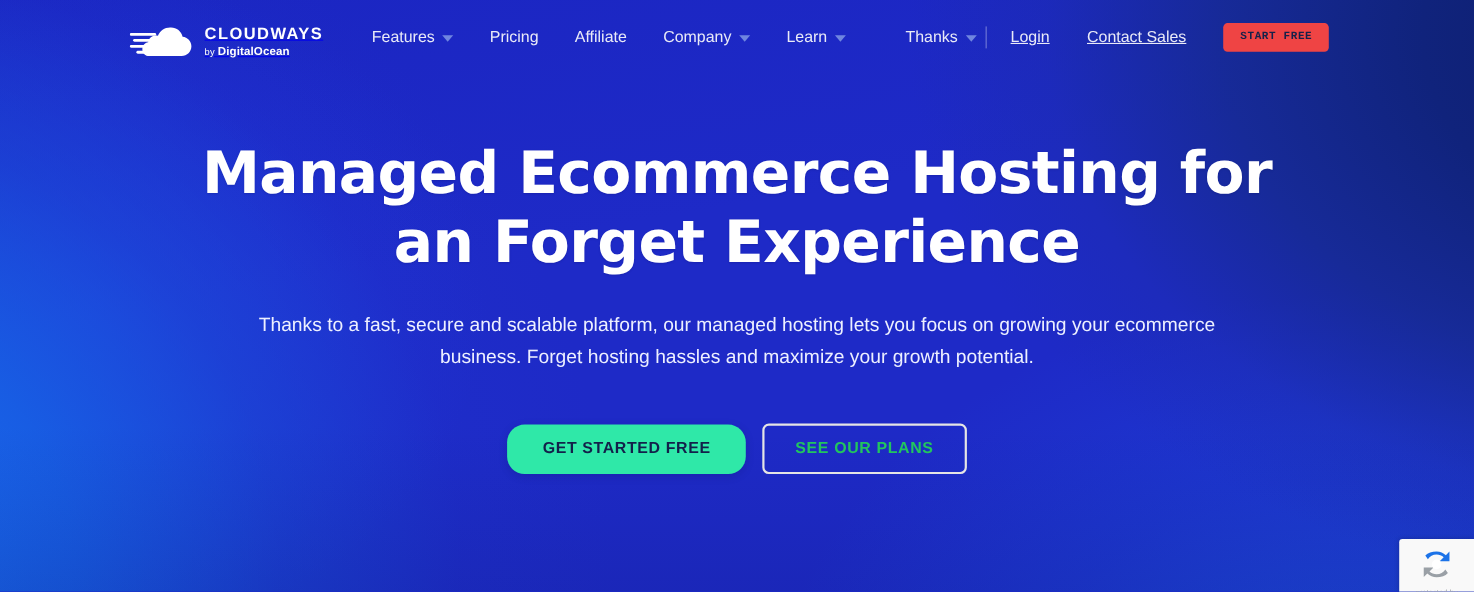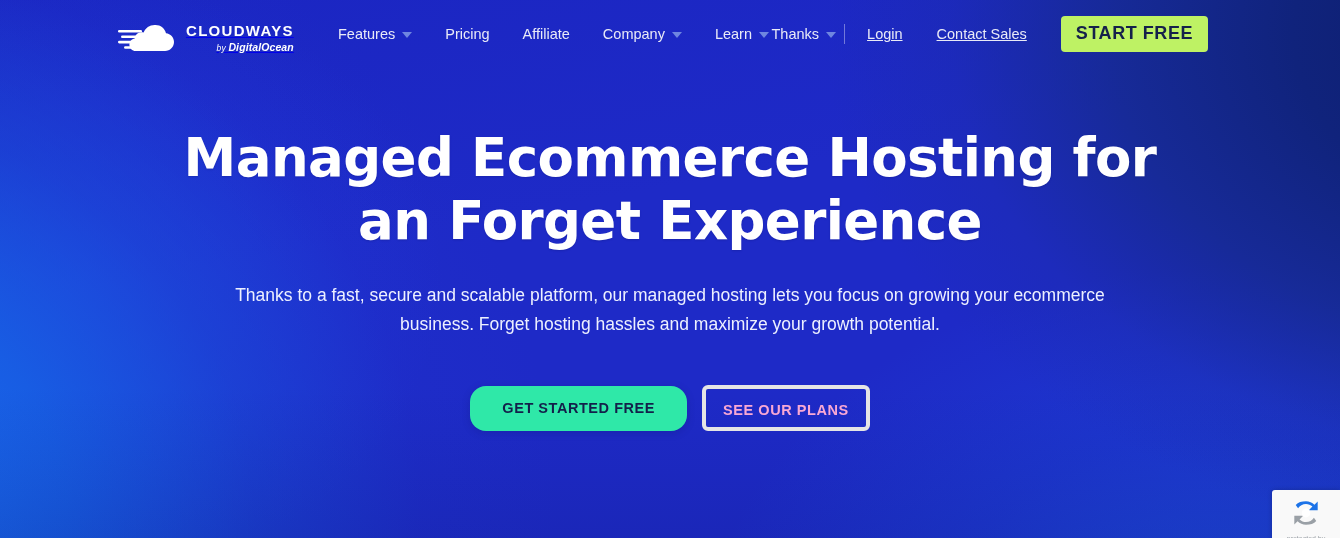--- a/index.html
+++ b/index.html
@@ -48,44 +48,44 @@
     z-index:20;
   }
 
   .logo { position:absolute; left:118px; top:18px; display:flex; align-items:center; height:38px; }
   .logo-mark { width:62px; height:34px; position:relative; flex:0 0 auto; }
   .logo-text { margin-left:6px; line-height:1; padding-top:2px; }
   .logo-word {
     color:#fff; font-size:15px; font-weight:700; letter-spacing:1.3px;
     font-family:"Liberation Sans", sans-serif; display:block;
   }
-  .logo-sub { display:block; text-align:right; margin-top:0; white-space:nowrap;font-style:italic; }
+  .logo-sub { display:block; text-align:left; margin-top:0; white-space:nowrap; }
   .logo-sub .by { color:#fff; font-size:8.5px; font-weight:400; letter-spacing:.2px; }
   .logo-sub .do { color:#fff; font-size:10.5px; font-weight:700; letter-spacing:.1px; }
 
   .nav-main { position:absolute; left:338px; top:0; height:68px; display:flex; align-items:center; gap:0; }
   .nav-right { position:absolute; right:132px; top:0; height:68px; display:flex; align-items:center; }
 
   .nav-item {
     display:flex; align-items:center; gap:7px;
     color:#e9eaf7; font-size:14.5px; font-weight:400;
     padding:6px 0; margin-right:33px; cursor:pointer; white-space:nowrap;
   }
   .caret {
     width:0; height:0; border-left:5.5px solid transparent; border-right:5.5px solid transparent;
     border-top:6px solid #6f86e0; display:inline-block; position:relative; top:1px;
   }
   .nav-divider { width:1px; height:20px; background:rgba(255,255,255,0.38); margin:0 22px 0 8px; }
   .nav-link { color:#e9eaf7; font-size:14.5px; margin-right:34px; cursor:pointer; white-space:nowrap; }
 
   .btn-start {
-    background:#bef264; color:#15214a;
-    font-size:18px; font-weight:700; letter-spacing:.55px;
+    background:#ef4444; color:#15214a;
+    font-size:10px; font-weight:700; letter-spacing:.55px;
     padding:7px 15px 8px; border-radius:4px; border:none;
-    cursor:pointer; white-space:nowrap; font-family:Liberation Sans, sans-serif;
+    cursor:pointer; white-space:nowrap; font-family:Liberation Mono, monospace;
   }
 
   
   .hero { position:absolute; top:0; left:0; right:0; bottom:0; z-index:10; }
   .hero-inner { position:absolute; left:0; right:0; top:126px; text-align:center; }
 
   .hero-title {
     color:#ffffff;
     font-size:53px; line-height:63px; font-weight:700;
     letter-spacing:-0.6px;
@@ -103,24 +103,24 @@
   .hero-ctas { margin-top:46px; display:flex; justify-content:center; align-items:center; gap:15px; }
   .btn-primary {
     background:#2fe8a8; color:#13204a;
     font-size:14.5px; font-weight:700; letter-spacing:.55px;
     padding:0 32px; height:45px; line-height:45px;
     border-radius:16px; border:none; cursor:pointer;
     font-family:"Liberation Sans", sans-serif;
     box-shadow:0 2px 8px rgba(6,16,80,0.18);
   }
   .btn-outline {
-    background:transparent; color:#f9a8d4;
+    background:transparent; color:#22c55e;
     font-size:14.5px; font-weight:700; letter-spacing:.55px;
-    padding:0 17px; height:46px; line-height:42px;
-    border-radius:6px; border:4px solid #e5e5e5; cursor:pointer;
+    padding:0 28px; height:46px; line-height:42px;
+    border-radius:6px; border:2px solid #e5e5e5; cursor:pointer;
     font-family:"Liberation Sans", sans-serif;
   }
 
   
   .recaptcha {
     position:absolute; right:0px; bottom:0px; width:68px; height:48px;
     background:#f9f9f9; border-radius:3px 0 0 0;
     box-shadow:0 0 5px rgba(0,0,0,0.22);
     z-index:30; overflow:hidden;
     display:flex; flex-direction:column; align-items:center; justify-content:flex-start;

